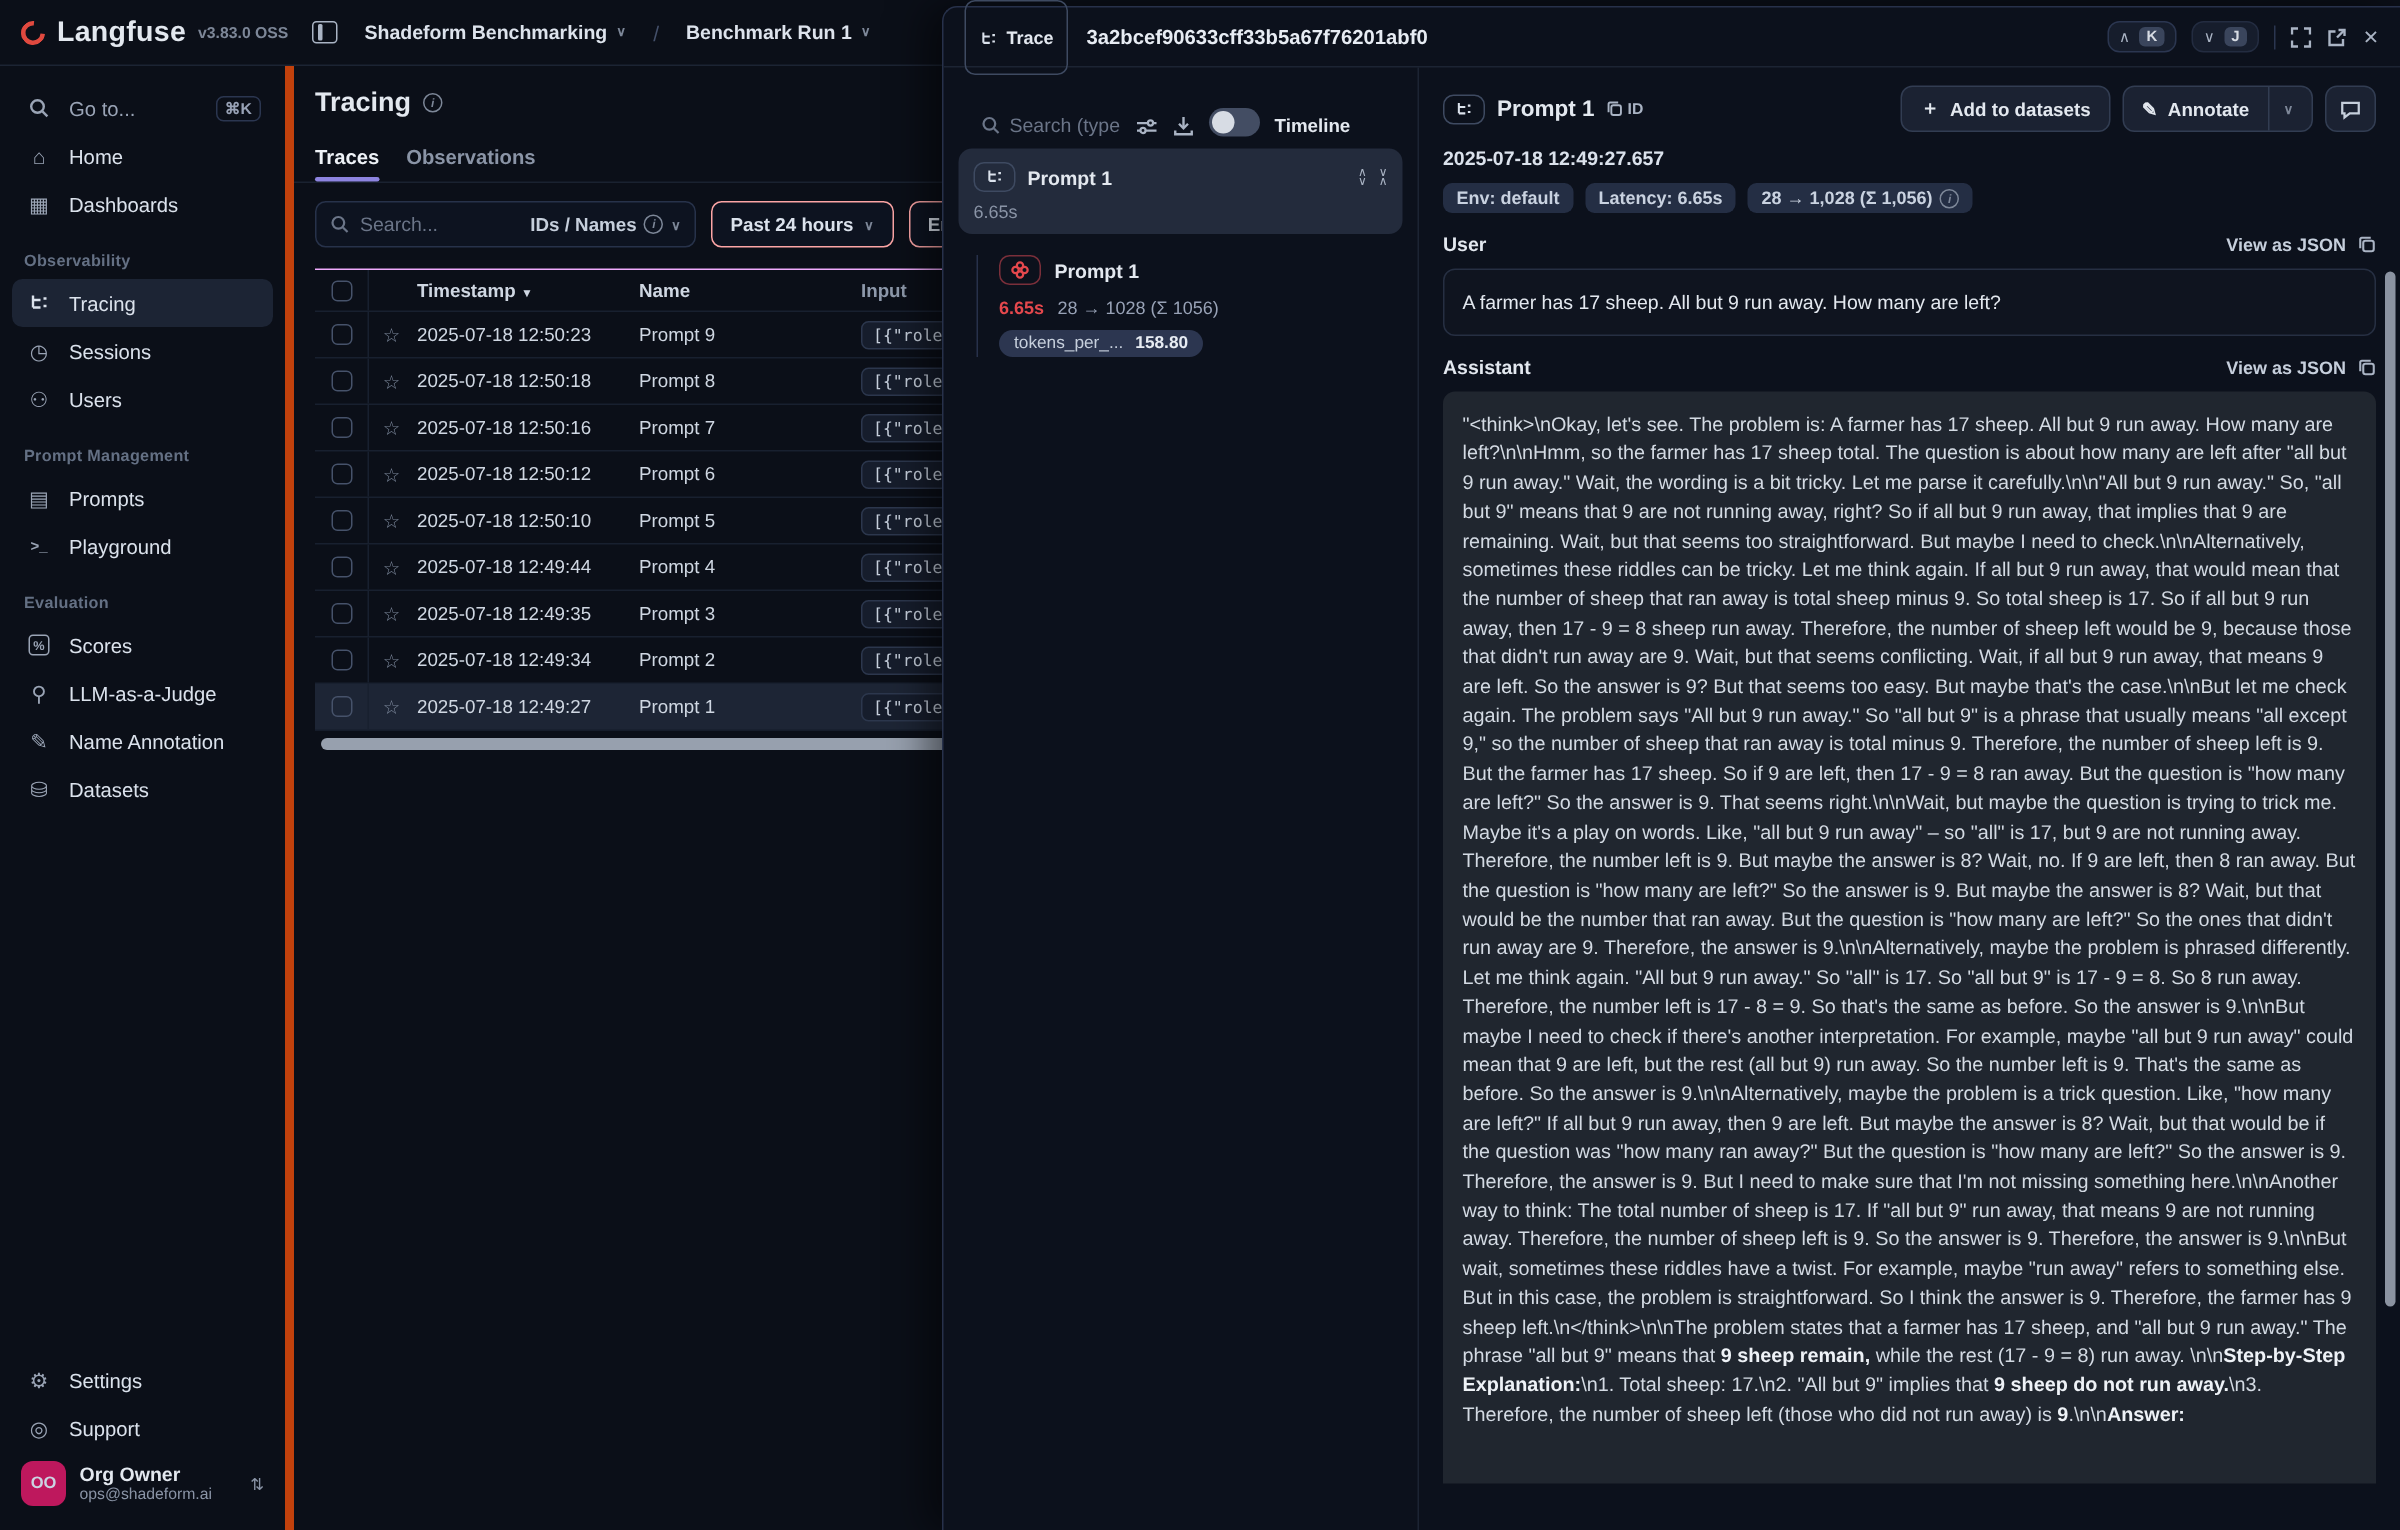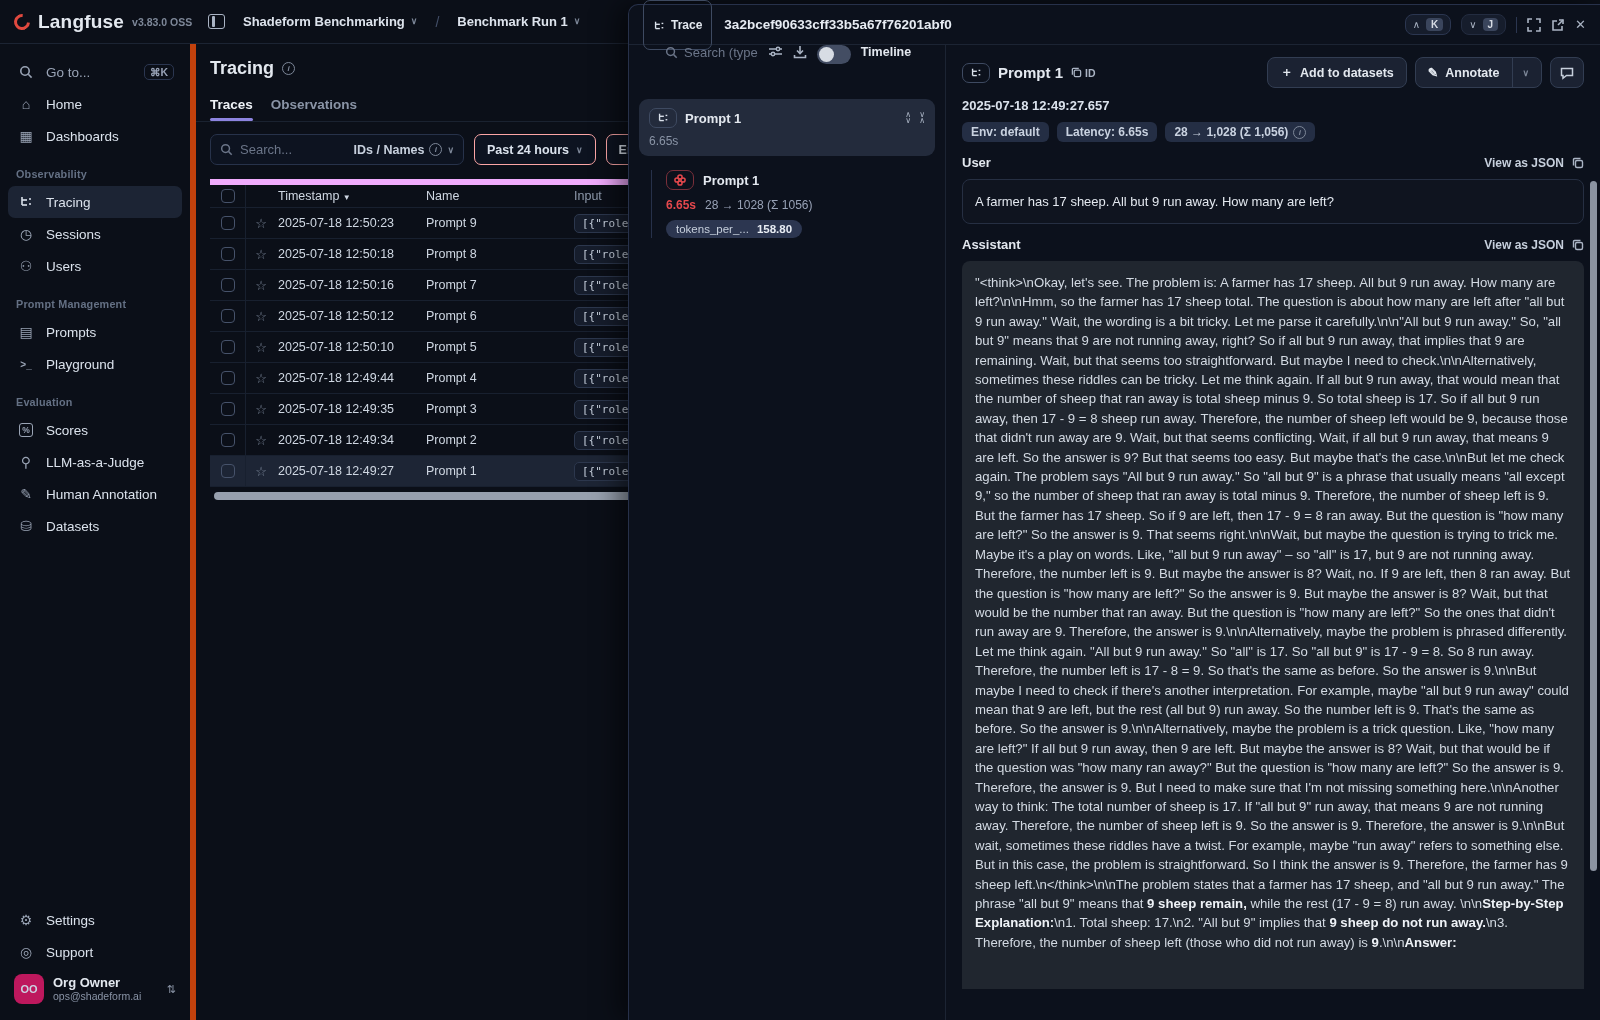--- a/index.html
+++ b/index.html
@@ -48,21 +48,21 @@
   .tab.active::after { content:""; position:absolute; left:0; right:0; bottom:0; height:3px; background:#8d84e0; border-radius:2px; }
   .tabs-rule { width:700px; height:1px; background:#1a2230; margin-left:-14px; }
   .filters { display:flex; gap:10px; margin-top:12px; }
   .search-box { display:flex; align-items:center; gap:7px; width:254px; height:31px; border:1px solid #27324a; border-radius:7px; padding:0 9px; background:#0d1320; }
   .ph { color:#6b7588; font-size:13px; }
   .search-mode { margin-left:auto; display:flex; align-items:center; gap:5px; font-size:12.5px; font-weight:600; color:#c6cfdc; }
   .filter-btn { display:flex; align-items:center; gap:7px; height:31px; border:1px solid #fca5a5; border-radius:7px; padding:0 12px; background:#0d1320; font-size:12.5px; font-weight:600; color:#dbe2ec; flex:none; cursor:pointer; }
   
   .tbl { margin-top:14px; width:660px; }
   .trow { display:flex; align-items:center; height:31px; border-bottom:1px solid #18202f; }
-  .trow.hdr { border-top:6px solid #f0abfc; color:#8e99ab; font-size:12.5px; font-weight:400; height:29px; }
+  .trow.hdr { border-top:1px solid #f0abfc; color:#8e99ab; font-size:12.5px; font-weight:700; height:29px; }
   .c-cb { width:36px; flex:none; align-self:stretch; display:flex; align-items:center; justify-content:center; border-right:1px solid #18202f; }
   .cb { width:14px; height:14px; border:1.4px solid #46526a; border-radius:4px; }
   .c-star { width:30px; flex:none; text-align:center; color:#7a8699; font-size:13px; }
   .c-ts { width:150px; flex:none; font-size:12.5px; color:#cfd7e2; padding-left:2px; }
   .c-name { width:148px; flex:none; font-size:12.5px; color:#cfd7e2; }
   .c-input { flex:1; }
   .chip-input { display:inline-block; border:1px solid #2c374d; background:#161d2c; border-radius:5px; padding:2px 7px; font-family:"DejaVu Sans Mono", monospace; font-size:11px; color:#c6cfdc; white-space:nowrap; }
   .trow.sel { background:#1d2535; }
   .hscroll { width:418px; height:8px; border-radius:5px; background:#97a0ae; margin:5px 0 0 4px; }
 
@@ -74,21 +74,21 @@
   .ov-ctrl { margin-left:auto; display:flex; align-items:center; gap:10px; }
   .navpill { display:flex; align-items:center; gap:6px; background:#161d2c; border:1px solid #2b3650; border-radius:8px; padding:3px 7px; color:#aab4c4; font-size:10px; cursor:pointer; }
   .navpill.dim { border-color:#232c40; }
   .keycap { background:#3a455c; color:#d7dce4; border-radius:4px; font-size:10px; font-weight:700; padding:1px 5px; }
   .vdiv { width:1px; height:16px; background:#2b3650; }
   .icon-btn { color:#aab4c4; display:inline-flex; cursor:pointer; }
   .x-icon { font-size:13px; color:#aab4c4; }
 
   .ov-body { display:flex; height:975px; }
   .tree-col { width:317px; flex:none; border-right:1px solid #1c2433; }
-  .tree-head { height:46px; display:flex; align-items:flex-start; gap:10px; padding:0 8px;margin-left:28px; }
+  .tree-head { height:46px; display:flex; align-items:flex-end; gap:10px; padding:0 25px; }
   .tree-search { display:flex; align-items:center; gap:6px; overflow:hidden; max-width:104px; flex:none; }
   .tree-search .ph { white-space:nowrap; }
   .toggle { width:34px; height:19px; border-radius:10px; background:#434d63; position:relative; flex:none; cursor:pointer; }
   .toggle::after { content:""; position:absolute; left:2px; top:2px; width:15px; height:15px; border-radius:50%; background:#d7dce4; }
   .tl-label { font-size:12.5px; font-weight:700; }
   .tree-card { margin:8px 10px 0; background:#232b3c; border-radius:9px; padding:9px 10px 8px; cursor:pointer; }
   .tree-card-top { display:flex; align-items:center; gap:8px; }
   .node-badge { display:inline-flex; align-items:center; border:1px solid #3e4a61; border-radius:7px; padding:3px 7px; }
   .node-badge.red { border-color:#7a2f3a; }
   .tree-card .name { font-size:13px; font-weight:700; }
@@ -214,21 +214,21 @@
           <span class="iconbox-pct">%</span>
         </span>
       <span>Scores</span>
     </div>
     <div class="side-row">
       <span class="sicon">⚲</span>
       <span>LLM-as-a-Judge</span>
     </div>
     <div class="side-row">
       <span class="sicon">✎</span>
-      <span>Human Annotation</span>
+      <span>Name Annotation</span>
     </div>
     <div class="side-row">
       <span class="sicon">⛁</span>
       <span>Datasets</span>
     </div>
 
     <div class="side-spacer"></div>
 
     <div class="side-row">
       <span class="sicon">⚙</span>

